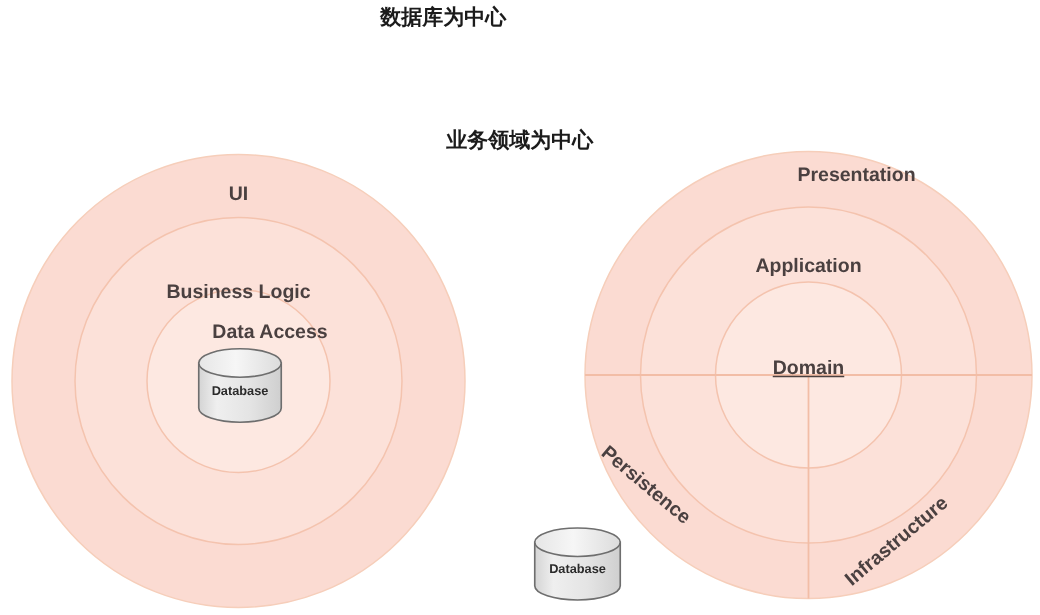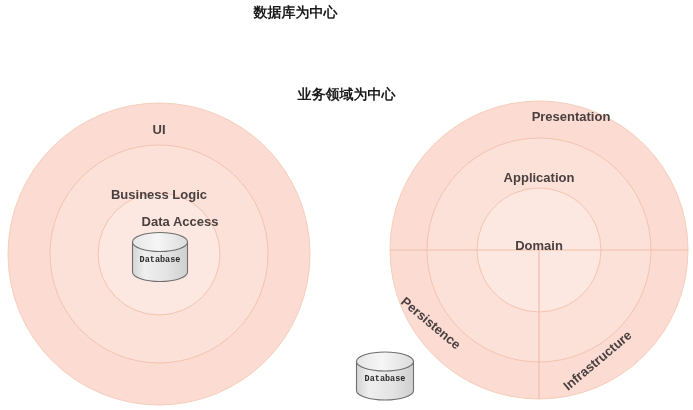--- a/index.html
+++ b/index.html
@@ -103,21 +103,21 @@
 
   
   .cylinder {
     position: absolute;
   }
   .cyl-caption {
     position: absolute;
     left: 0;
     width: 100%;
     text-align: center;
-    font-family: Liberation Mono, monospace;
+    font-family: Liberation Sans, sans-serif;
     font-size: 8.5px;
     font-weight: 700;
     color: #2b2b2b;
     pointer-events: none;
   }
   #db-left { left: 131px; top: 231px; width: 58px; height: 52px; }
   #db-left .cyl-caption { top: 24px; }
   #db-bottom { left: 355px; top: 351px; width: 60px; height: 50px; }
   #db-bottom .cyl-caption { top: 23px; }
 </style>
@@ -162,21 +162,21 @@
   </div>
   <div class="cn-annot cn-bottom">业务领域为中心</div>
 </div>
 
 <div class="ring-label big" style="left:159px; top:129px;">UI</div>
 <div class="ring-label big" style="left:159px; top:194px;">Business Logic</div>
 <div class="ring-label big" style="left:160px; top:221px;padding-left:40px;">Data Access</div>
 
 <div class="ring-label big" style="left:539px; top:116px;margin-left:32px;">Presentation</div>
 <div class="ring-label big" style="left:539px; top:177px;">Application</div>
-<div class="ring-label big" style="left:539px; top:245px;">Domain</div>
+<div class="ring-label big" style="left:539px; top:245px;text-decoration:underline;">Domain</div>
 
 <div class="rot-label" id="label-persistence">Persistence</div>
 <div class="rot-label" id="label-infrastructure">Infrastructure</div>
 
 <div class="cylinder" id="db-left">
   <svg width="58" height="52" viewBox="0 0 58 52" xmlns="http://www.w3.org/2000/svg">
     <path d="M1.5 11 L1.5 41 A27.5 9.5 0 0 0 56.5 41 L56.5 11 Z" fill="url(#cylBody)" stroke="#6e6e6e" stroke-width="1.1"></path>
     <ellipse cx="29" cy="11" rx="27.5" ry="9.5" fill="url(#cylTop)" stroke="#6e6e6e" stroke-width="1.1"></ellipse>
   </svg>
   <div class="cyl-caption">Database</div>

